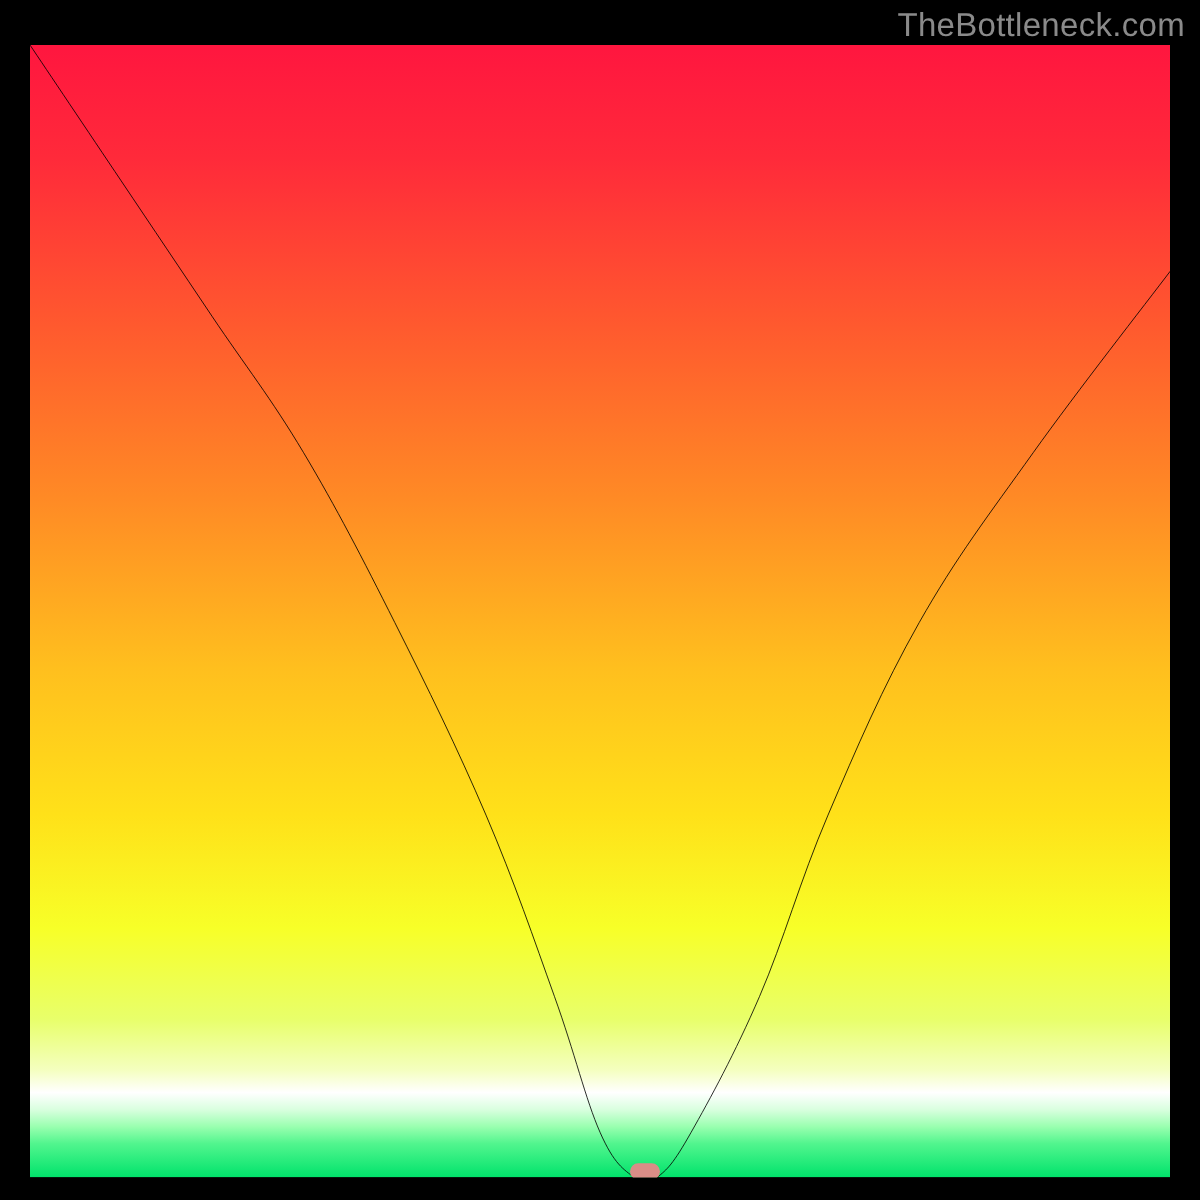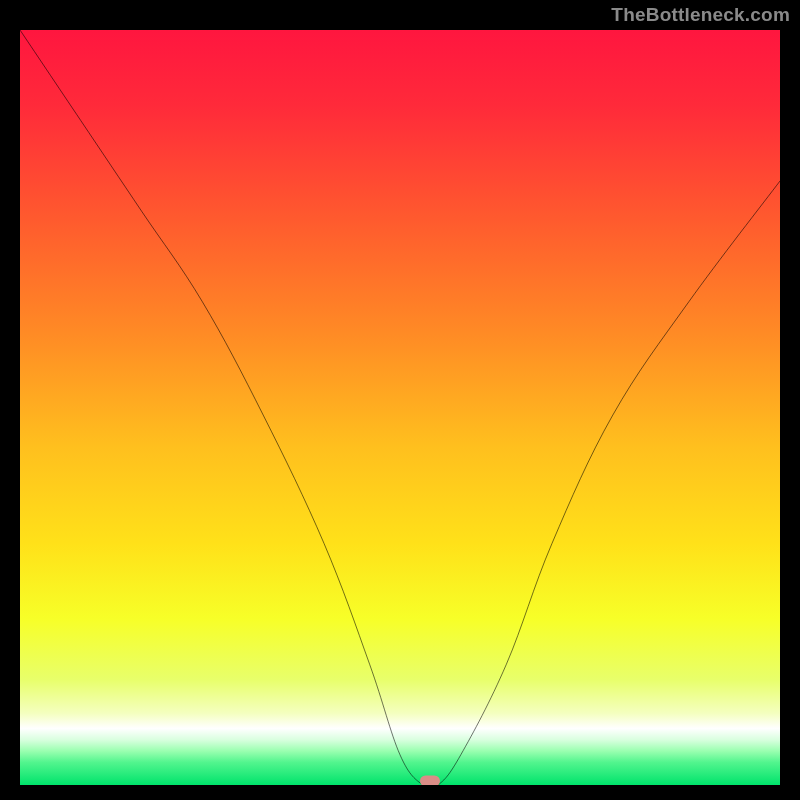--- a/index.html
+++ b/index.html
@@ -15,22 +15,22 @@
     position: relative;
     width: 800px;
     height: 800px;
     background: #000;
   }
   .watermark {
     position: absolute;
     top: 4px;
     right: 10px;
     color: #8a8a8a;
-    font-size: 19px;
-    font-weight: 700;
+    font-size: 22px;
+    font-weight: 400;
     letter-spacing: 0.2px;
     z-index: 10;
   }
   .plot {
     position: absolute;
     left: 20px;
     top: 30px;
     width: 760px;
     height: 755px;
     overflow: hidden;

